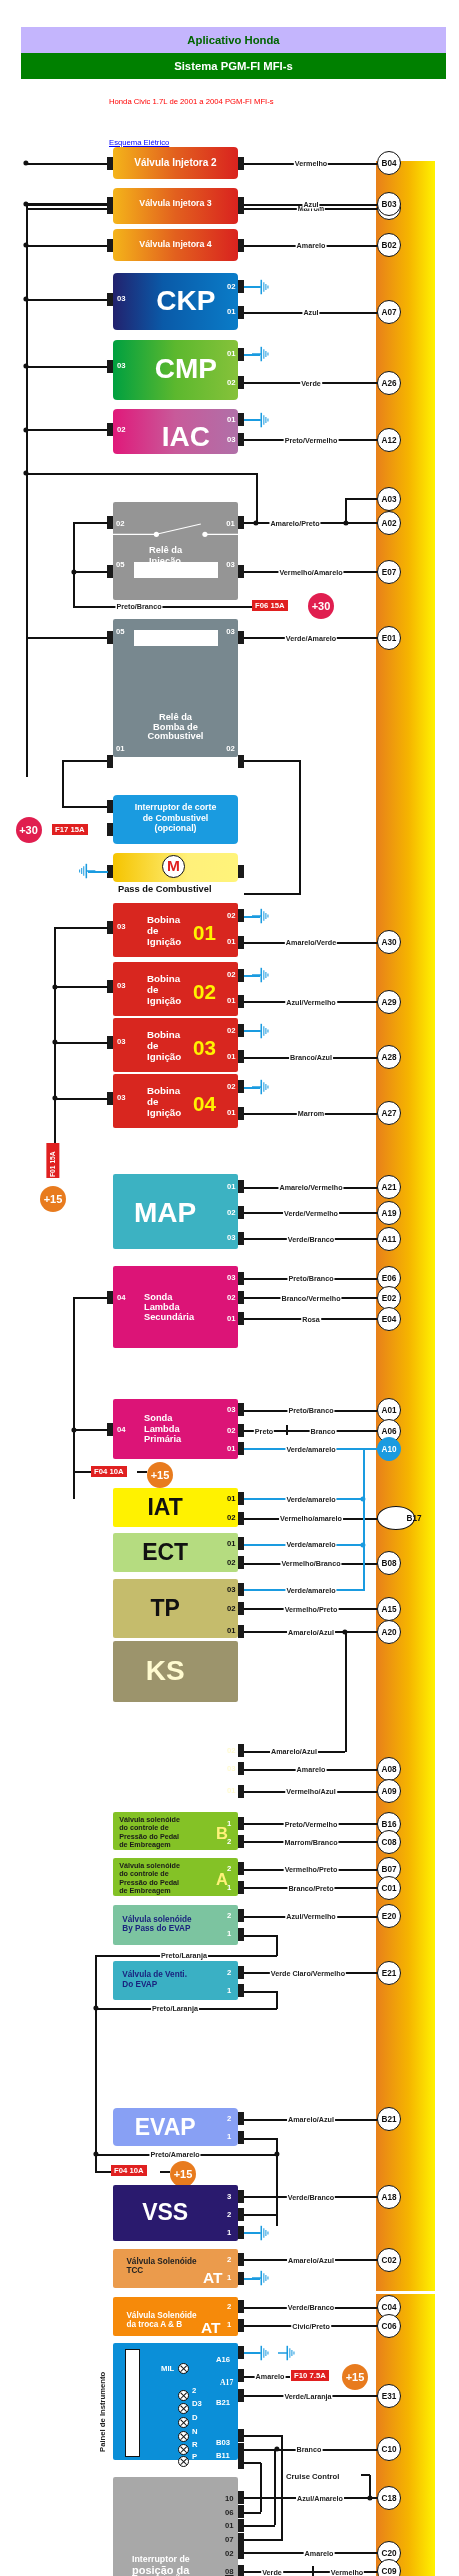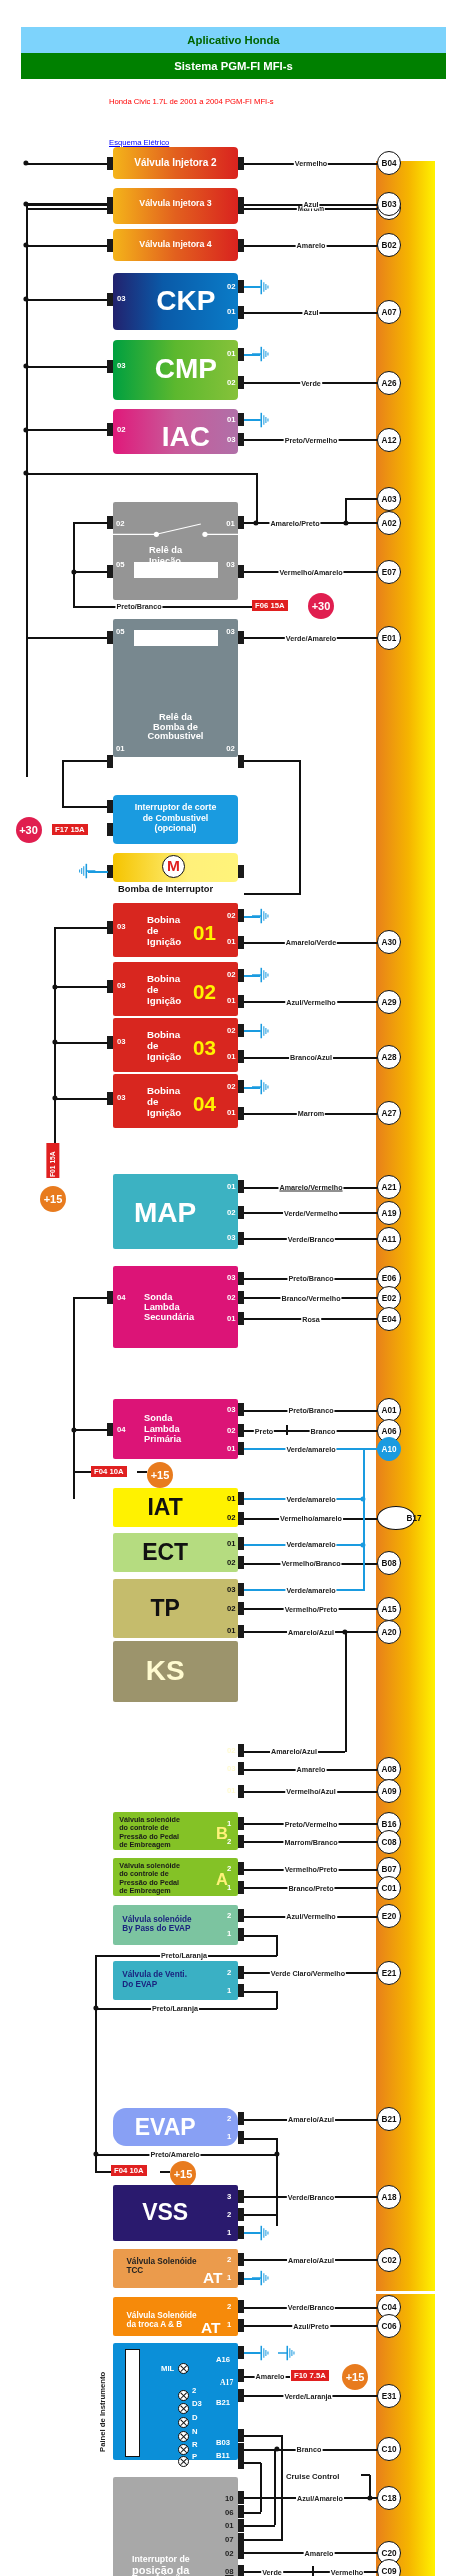--- a/index.html
+++ b/index.html
@@ -1,18 +1,18 @@
 <!DOCTYPE html>
 <html style="font-size:8.2px"><head>
 <meta charset="utf-8">
 <style>
   html,body{margin:0;padding:0;background:#fff;}
   body{width:459px;height:4113px;position:relative;overflow:hidden;font-family:"Liberation Sans",sans-serif;}
   .abs{position:absolute;}
-  .hdr1{left:21px;top:27px;width:425px;height:26px;background:#7dd3fc;color:#006400;font-size:11.3px;font-weight:bold;display:flex;align-items:center;justify-content:center;text-align:center;}
+  .hdr1{left:21px;top:27px;width:425px;height:26px;background:#c4b5fd;color:#006400;font-size:11.3px;font-weight:bold;display:flex;align-items:center;justify-content:center;text-align:center;}
   .hdr2{left:21px;top:53px;width:425px;height:26px;background:#008000;color:#fff;font-size:11.3px;font-weight:bold;display:flex;align-items:center;justify-content:center;}
   .subtitle{left:109px;top:97px;color:#f00;font-size:7.7px;}
   .link{left:109px;top:138px;color:#00f;font-size:7.7px;text-decoration:underline;cursor:pointer;}
   .ecu{left:376px;top:161px;width:59px;height:3632px;background:linear-gradient(to right,#e8801a,#f5b400 55%,#fff200);}
   .ecu-gap{left:376px;top:2291px;width:59px;height:3.1px;background:#fff;}
   .box{position:absolute;left:113px;width:125px;border-radius:4.1px;color:#fff;font-weight:bold;box-sizing:border-box;}
   .box .t{position:absolute;}
   .pin{position:absolute;width:5.7px;height:13.4px;background:#1a1a1a;}
   .pinlbl{position:absolute;font-weight:bold;font-size:7.7px;color:#fff;}
   .wire{position:absolute;height:1.5px;background:#111;}
@@ -240,21 +240,21 @@
     <div class="pin" style="left:238px;top:865px;"></div>
     <div class="wire" style="left:244px;top:893px;width:57px;"></div>
     <div class="bwire" style="left:88px;top:871px;width:19.6px;"></div>
     <div class="gnd" style="left: 75px; top: 871px; transform: translateY(-50%) scaleX(-1);"><svg width="20.6" height="15.5" viewBox="0 0 40 30">
         <line x1="0" y1="15" x2="18" y2="15" stroke="#1a9be0" stroke-width="3"></line>
         <line x1="18" y1="1" x2="18" y2="29" stroke="#1a9be0" stroke-width="3"></line>
         <line x1="23" y1="6" x2="23" y2="24" stroke="#1a9be0" stroke-width="2"></line>
         <line x1="27" y1="9" x2="27" y2="21" stroke="#1a9be0" stroke-width="2"></line>
         <line x1="31" y1="12" x2="31" y2="18" stroke="#1a9be0" stroke-width="2"></line>
       </svg></div>
-    <div class="note" style="left:118px;top:884px;font-size:9.3px;color:#111;">Bomba de Interruptor</div>
+    <div class="note" style="left:118px;top:884px;font-size:9.3px;color:#111;">Pass de Combustivel</div>
     <div class="box" style="top: 903px; height: 54px; background: rgb(216, 38, 31); border-radius: 2.1px;">
       <div class="t" style="left:34px;top:11.3px;font-size:9.8px;">Bobina</div>
       <div class="t" style="left:34px;top:21.6px;font-size:9.8px;">de</div>
       <div class="t" style="left:34px;top:33px;font-size:9.8px;">Ignição</div>
       <div class="t" style="left:80px;top:17.5px;font-size:20.6px;color:#fff200;">01</div>
     </div>
     <div class="pin" style="left:107px;top:921px;"></div>
     <div class="pinlbl" style="left:117px;top:922px;">03</div>
     <div class="wire" style="left:54px;top:927px;width:54px;"></div>
     <div class="pin" style="left:238px;top:909px;"></div>
@@ -349,21 +349,21 @@
     <div class="circ" style="top:1113px;">A27</div>
     <div class="vwire" style="left:54px;top:927px;height:234px;"></div>
     <div class="fuse" style="left:46px;top:1143px;width:7.2px;height:33px;writing-mode:vertical-rl;transform:rotate(180deg);font-size:6.7px;">F01 15A</div>
     <div class="pwr o" style="left:40px;top:1186px;">+15</div>
     <div class="box" style="top: 1174px; height: 75px; background: rgb(60, 178, 194); border-radius: 2.1px;">
       <div class="t" style="left:10.3px;right:31px;text-align:center;top:23px;font-size:28px;">MAP</div>
     </div>
     <div class="pin" style="left:238px;top:1180px;"></div>
     <div class="pinlbl" style="left:227px;top:1182px;color:#fff;">01</div>
     <div class="wire" style="left:244px;top:1187px;width:134px;"></div>
-    <div class="wlbl" style="left:311px;top:1187px;text-decoration:underline;">Amarelo/Vermelho</div>
+    <div class="wlbl" style="left:311px;top:1187px;">Amarelo/Vermelho</div>
     <div class="circ" style="top:1187px;">A21</div>
     <div class="pin" style="left:238px;top:1206px;"></div>
     <div class="pinlbl" style="left:227px;top:1208px;color:#fff;">02</div>
     <div class="wire" style="left:244px;top:1212px;width:134px;"></div>
     <div class="wlbl" style="left:311px;top:1213px;">Verde/Vermelho</div>
     <div class="circ" style="top:1213px;">A19</div>
     <div class="pin" style="left:238px;top:1232px;"></div>
     <div class="pinlbl" style="left:227px;top:1233px;color:#fff;">03</div>
     <div class="wire" style="left:244px;top:1238px;width:134px;"></div>
     <div class="wlbl" style="left:311px;top:1239px;">Verde/Branco</div>
@@ -544,21 +544,21 @@
     <div class="pinlbl" style="left:227px;top:1986px;color:#fff;">1</div>
     <div class="wire" style="left:244px;top:1972px;width:134px;"></div>
     <div class="wlbl" style="left:308px;top:1973px;">Verde Claro/Vermelho</div>
     <div class="circ" style="top:1973px;">E21</div>
     <div class="wire" style="left:244px;top:1991px;width:32px;"></div>
     <div class="vwire" style="left:276px;top:1991px;height:18px;"></div>
     <div class="wire" style="left:95px;top:2008px;width:182px;"></div>
     <div class="wlbl" style="left:175px;top:2008px;">Preto/Laranja</div>
     <div class="vwire" style="left:95px;top:1955px;height:216px;"></div>
     <div class="dot" style="left:96px;top:2008px;"></div>
-    <div class="box" style="top: 2108px; height: 38px; background: rgb(136, 160, 244); border-radius: 13px; color: rgb(255, 255, 255);">
+    <div class="box" style="top: 2108px; height: 38px; background: rgb(136, 160, 244); border-radius: 4px; color: rgb(255, 255, 255);">
       <div class="t" style="left:10.3px;right:31px;text-align:center;top:5.5px;font-size:23px;">EVAP</div>
     </div>
     <div class="pin" style="left:238px;top:2112px;"></div>
     <div class="pinlbl" style="left:227px;top:2114px;color:#fff;">2</div>
     <div class="pin" style="left:238px;top:2131px;"></div>
     <div class="pinlbl" style="left:227px;top:2132px;color:#fff;">1</div>
     <div class="wire" style="left:244px;top:2119px;width:134px;"></div>
     <div class="wlbl" style="left:311px;top:2119px;">Amarelo/Azul</div>
     <div class="circ" style="top:2119px;">B21</div>
     <div class="wire" style="left:244px;top:2138px;width:32px;"></div>
@@ -618,21 +618,21 @@
       <div class="t" style="left:88px;top:21.6px;font-size:15.5px;">AT</div>
     </div>
     <div class="pin" style="left:238px;top:2300px;"></div>
     <div class="pinlbl" style="left:227px;top:2302px;color:#fff;">2</div>
     <div class="wire" style="left:244px;top:2307px;width:134px;"></div>
     <div class="wlbl" style="left:311px;top:2307px;">Verde/Branco</div>
     <div class="circ" style="top:2307px;">C04</div>
     <div class="pin" style="left:238px;top:2319px;"></div>
     <div class="pinlbl" style="left:227px;top:2320px;color:#fff;">1</div>
     <div class="wire" style="left:244px;top:2325px;width:134px;"></div>
-    <div class="wlbl" style="left:311px;top:2326px;">Azul/Preto</div>
+    <div class="wlbl" style="left:311px;top:2326px;">Civic/Preto</div>
     <div class="circ" style="top:2326px;">C06</div>
     <div class="box" style="top: 2343px; height: 117px; background: rgb(11, 143, 216); border-radius: 2.1px;">
       <div class="t" style="left:12.4px;top:6.2px;width:14.4px;height:108px;background:#fff;border:1px solid #111;box-sizing:border-box;"></div>
     </div>
     <div class="note" style="left:98px;top:2452px;transform:rotate(-90deg);transform-origin:left top;font-size:7.7px;color:#222;">Painel de Instrumento</div>
     <div class="pin" style="left:238px;top:2346px;"></div>
     <div class="pinlbl" style="left:216px;top:2355px;">A16</div>
     <div class="pin" style="left:238px;top:2369px;"></div>
     <div class="pinlbl" style="left:220px;top:2378px;font-family:Liberation Serif, serif;">A17</div>
     <div class="pin" style="left:238px;top:2389px;"></div>

